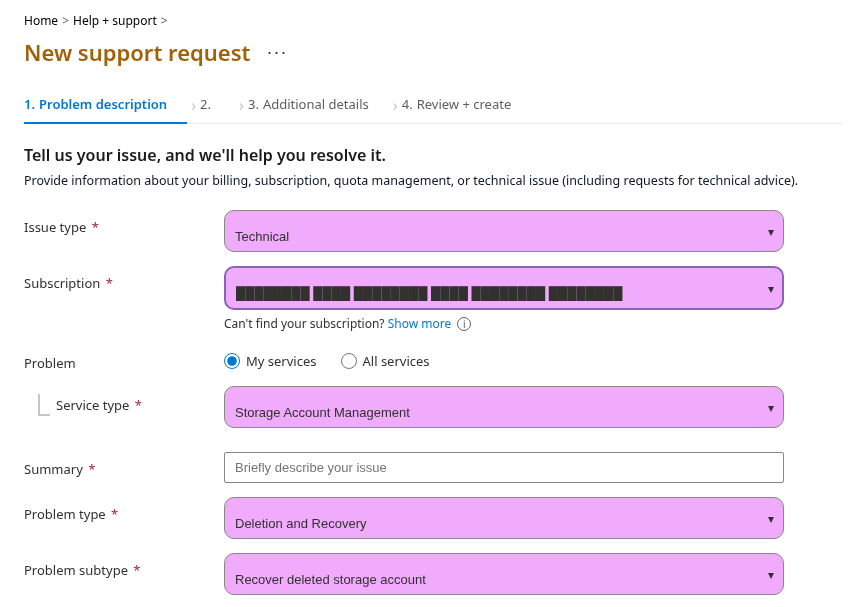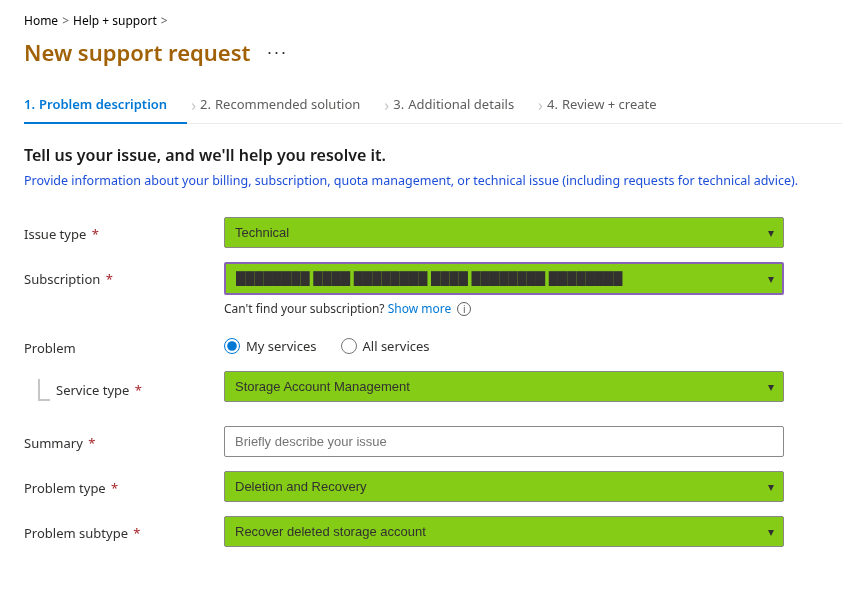--- a/index.html
+++ b/index.html
@@ -85,22 +85,22 @@
       font-size: 16px;
     }
     .section-title {
       font-size: 16px;
       font-weight: 600;
       color: #1b1b1b;
       margin-bottom: 6px;
     }
     .section-desc {
       font-size: 12.5px;
-      color: #1d4ed8;
-      margin-bottom: 26px;
+      color: #0f172a;
+      margin-bottom: 19px;
       line-height: 1.5;
     }
     .form-row {
       display: flex;
       align-items: flex-start;
       margin-bottom: 14px;
       gap: 0;
     }
     .form-label {
       width: 200px;
@@ -117,27 +117,27 @@
     .form-control-area {
       flex: 1;
       max-width: 560px;
     }
     .dropdown-wrapper {
       position: relative;
       width: 100%;
     }
     .dropdown-select {
       width: 100%;
-      padding: 7px 36px 7px 10px;
+      padding: 18px 36px 7px 10px;
       border: 1px solid #8a8886;
-      border-radius: 2px;
+      border-radius: 10px;
       font-size: 13px;
       color: #323130;
       appearance: none;
-      background: #84cc16;
+      background: #f0abfc;
       cursor: pointer;
       outline: none;
     }
     .dropdown-arrow {
       position: absolute;
       right: 10px;
       top: 50%;
       transform: translateY(-50%);
       pointer-events: none;
       color: #323130;
@@ -257,21 +257,20 @@
 </div>
 
 <div class="wizard-steps">
   <div class="wizard-step active">
     <span class="step-num">1.</span>
     <span>Problem description</span>
   </div>
   <span class="wizard-sep">›</span>
   <div class="wizard-step">
     <span class="step-num">2.</span>
-    <span>Recommended solution</span>
   </div>
   <span class="wizard-sep">›</span>
   <div class="wizard-step">
     <span class="step-num">3.</span>
     <span>Additional details</span>
   </div>
   <span class="wizard-sep">›</span>
   <div class="wizard-step">
     <span class="step-num">4.</span>
     <span>Review + create</span>

